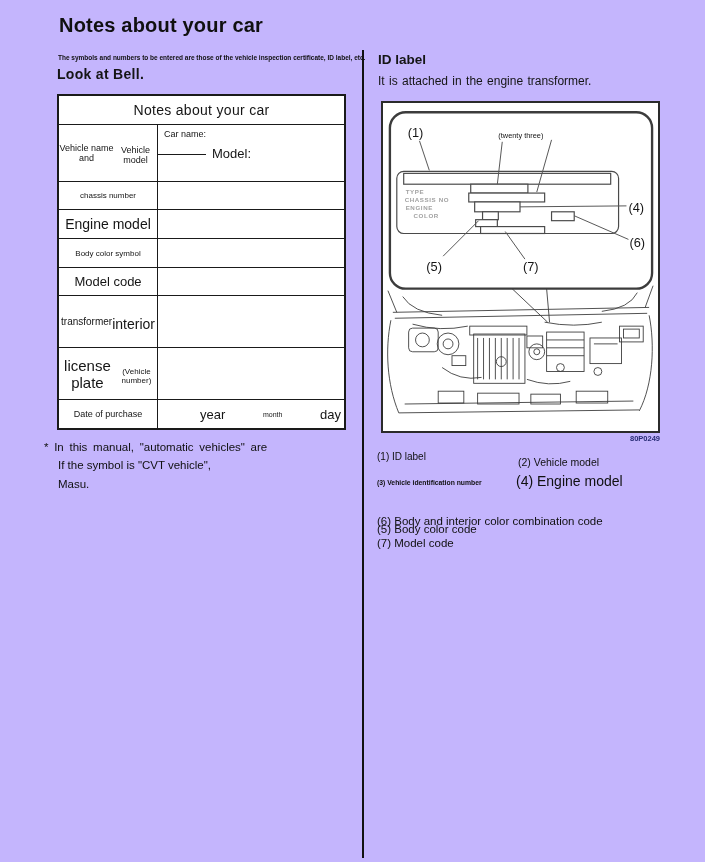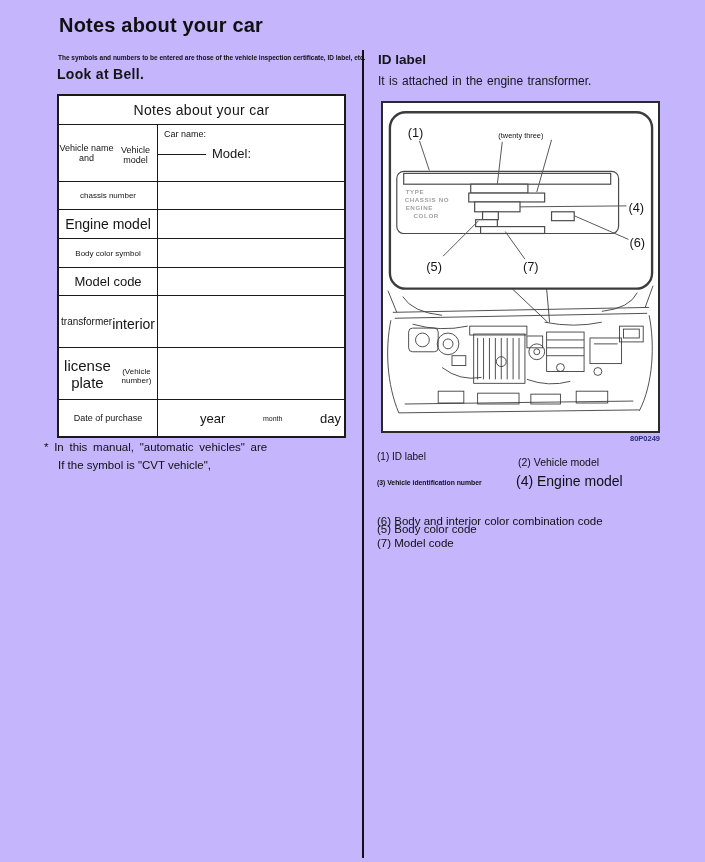--- a/index.html
+++ b/index.html
@@ -15,21 +15,21 @@
   .doc-title { left:59px; top:14px; font-size:20px; font-weight:bold; letter-spacing:0.2px; color:#101010; }
   .intro-note { left:58px; top:54px; font-size:6.5px; font-weight:bold; color:#101010; }
   .section-left { left:57px; top:66px; font-size:14px; font-weight:bold; letter-spacing:0.3px; }
 
   .car-table { left:57px; top:94px; width:289px; border:2px solid #1a1a1a; background:#fff; display:flex; flex-direction:column; }
   .tbl-header { height:28px; display:flex; align-items:center; justify-content:center; font-size:14px; letter-spacing:0.3px; }
   .tbl-row { display:flex; border-top:1.5px solid #1a1a1a; }
   .lbl-cell { width:99px; border-right:1.5px solid #1a1a1a; display:flex; flex-direction:row; align-items:center; justify-content:center; text-align:center; }
   .val-cell { flex:1; display:flex; }
   .r1 { height:57px; } .r2 { height:28px; } .r3 { height:29px; } .r4 { height:29px; }
-  .r5 { height:28px; } .r6 { height:52px; } .r7 { height:52px; } .r8 { height:37px; }
+  .r5 { height:28px; } .r6 { height:52px; } .r7 { height:52px; } .r8 { height:29px; }
   .fs8  { font-size:8px; }   .fs9  { font-size:9px; }  .fs10 { font-size:10px; }
   .fs11 { font-size:13px; } .fs14 { font-size:14px; } .fs15 { font-size:15px; }
   .subcell-top { height:30px; border-bottom:1.5px solid #1a1a1a; display:flex; align-items:flex-start; padding:4px 0 0 6px; font-size:9px; }
   .subcell-bottom { flex:1; display:flex; align-items:center; padding-left:6px; font-size:13px; }
   .gap4 > * + * { margin-top:4px; }
   .date-cell { flex-direction:row; align-items:baseline; justify-content:space-between; padding:0 3px 0 42px;text-align:right; }
   .date-cell .y { font-size:13px; align-self:center; }
   .date-cell .m { font-size:7px; align-self:center; }
   .date-cell .d { font-size:13px; align-self:center; }
 
@@ -129,20 +129,21 @@
         <span class="y">year</span>
         <span class="m">month</span>
         <span class="d">day</span>
       </div>
     </div>
   </div>
 
   <div class="abs footnote">
     <div class="l1">* In this manual, "automatic vehicles" are</div>
     <div class="l2">If the symbol is "CVT vehicle",</div>
+    <div class="l3">Masu.</div>
   </div>
 
   <div class="abs divider"></div>
 
   <h2 class="abs section-right">ID label</h2>
   <div class="abs right-body">It is attached in the engine transformer.</div>
 
   <div class="abs figure">
     <svg viewBox="0 0 279 332">
 

